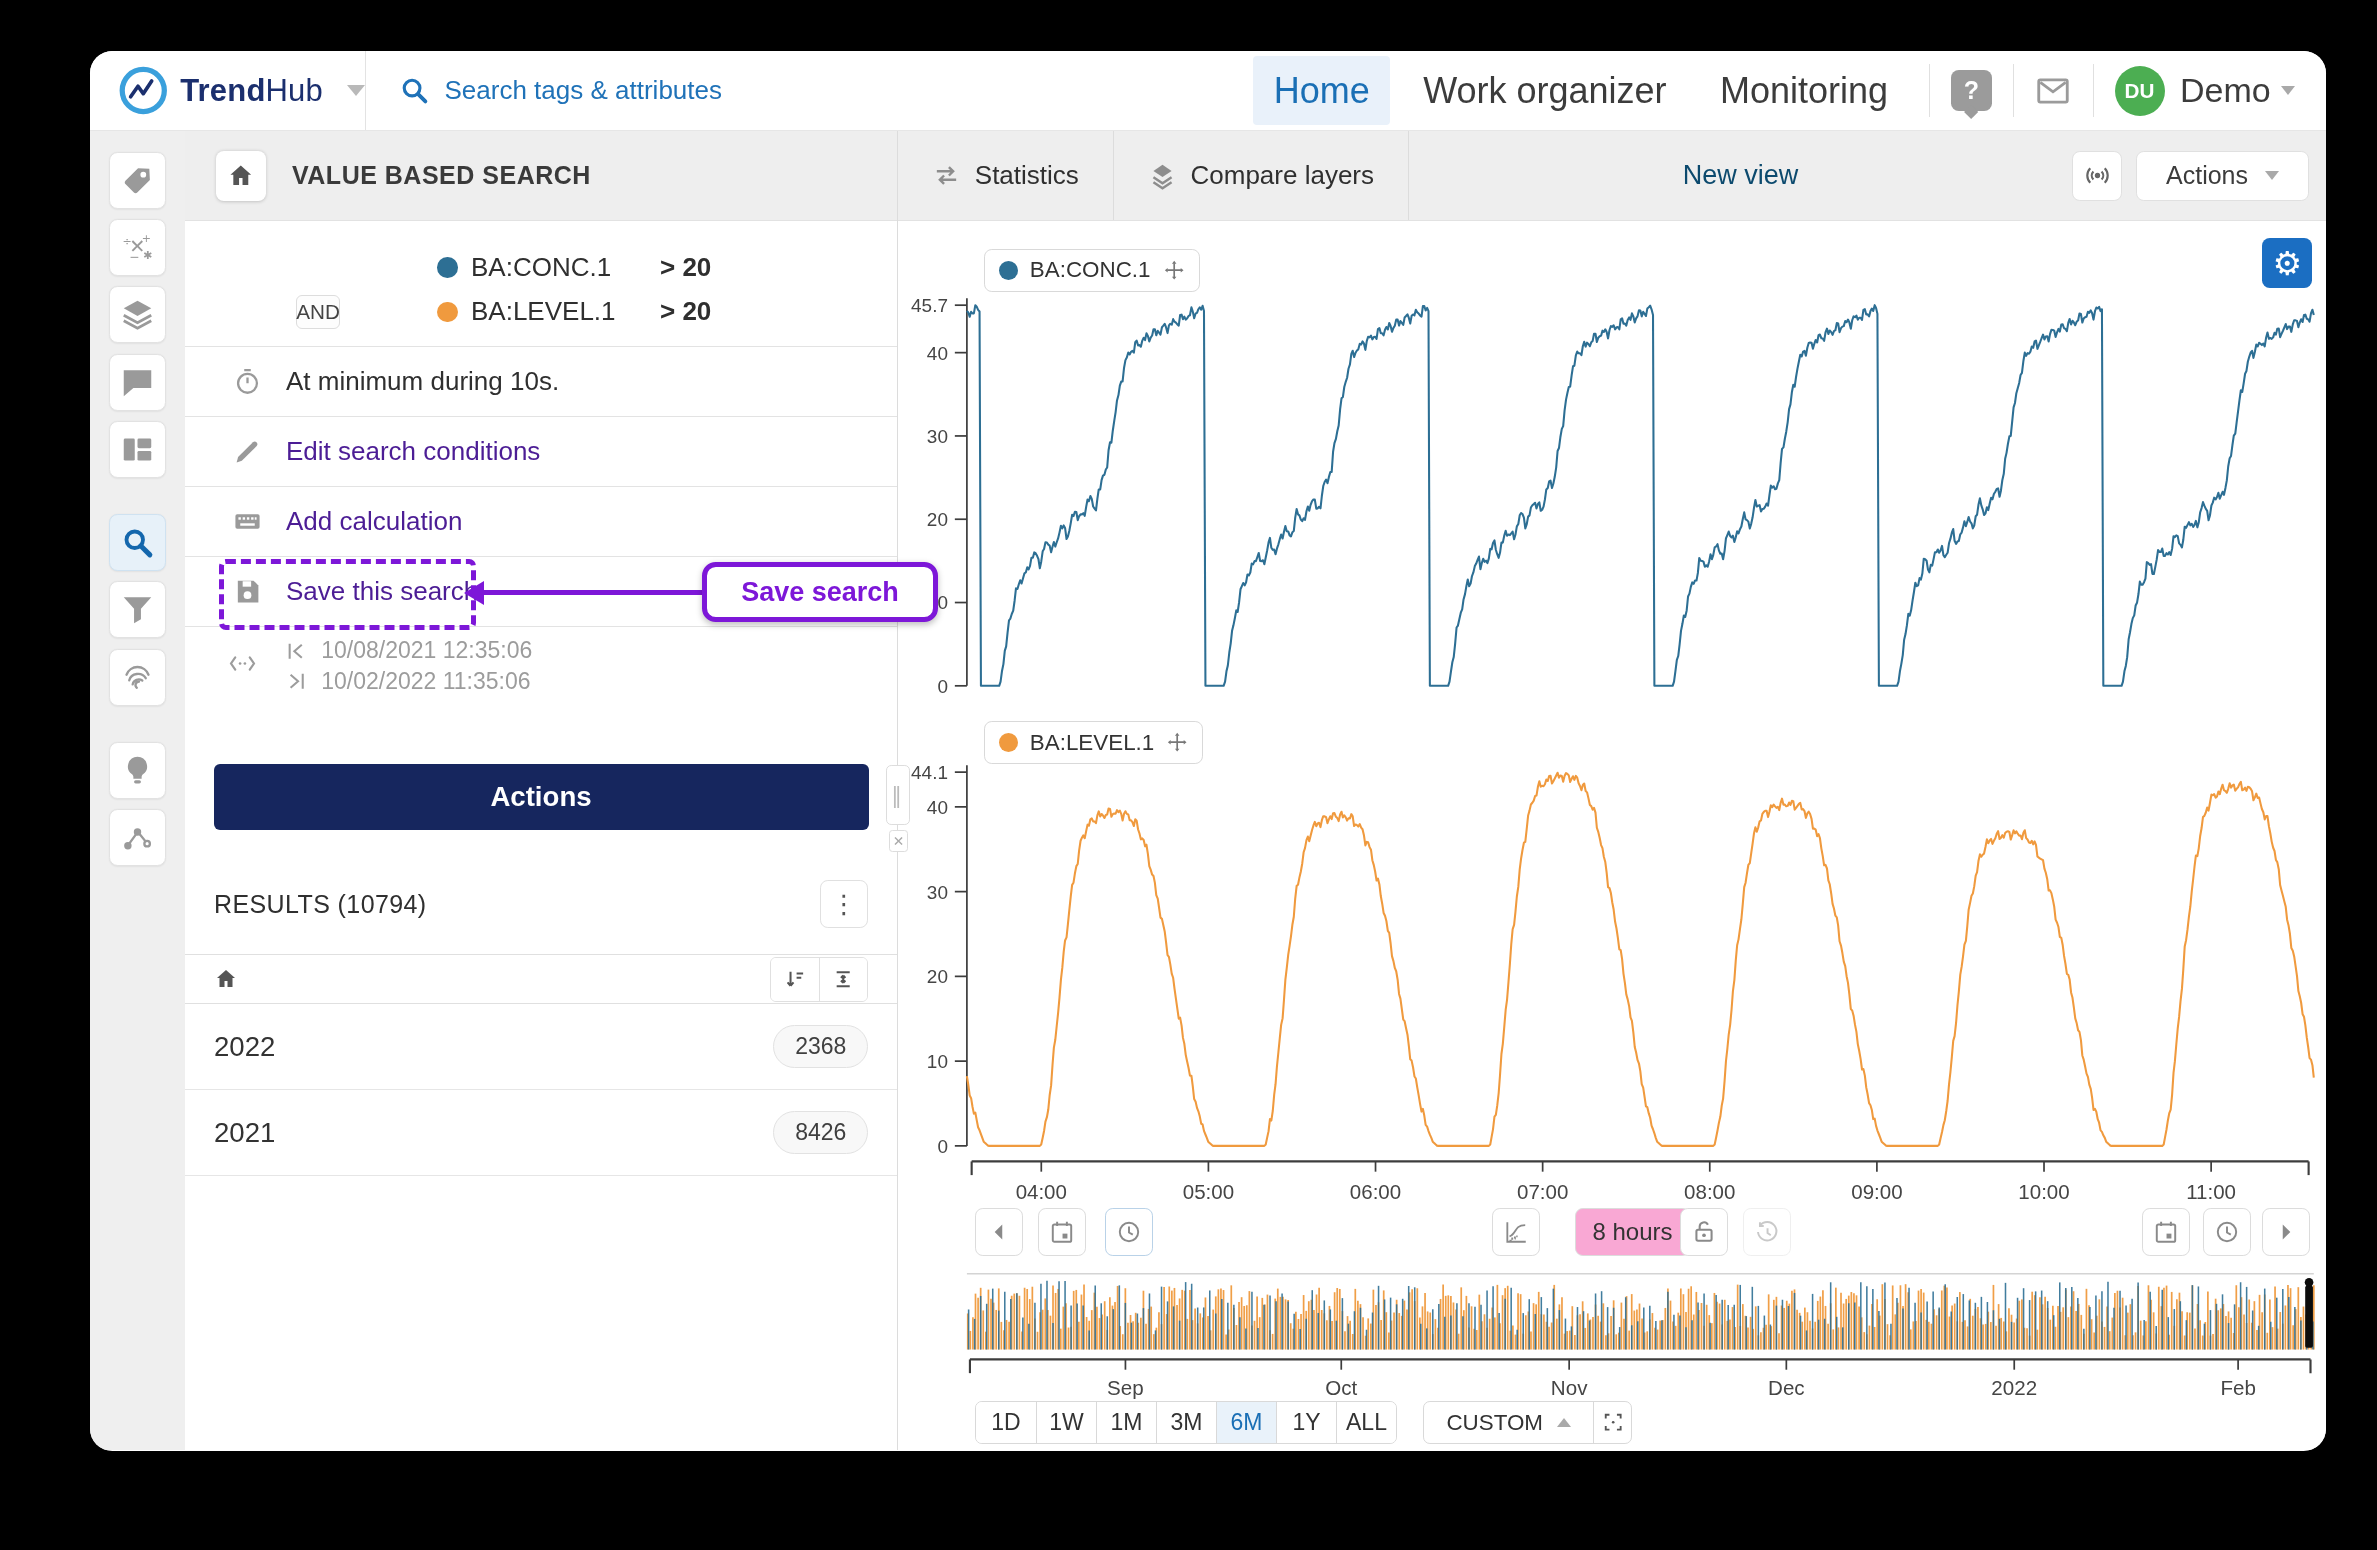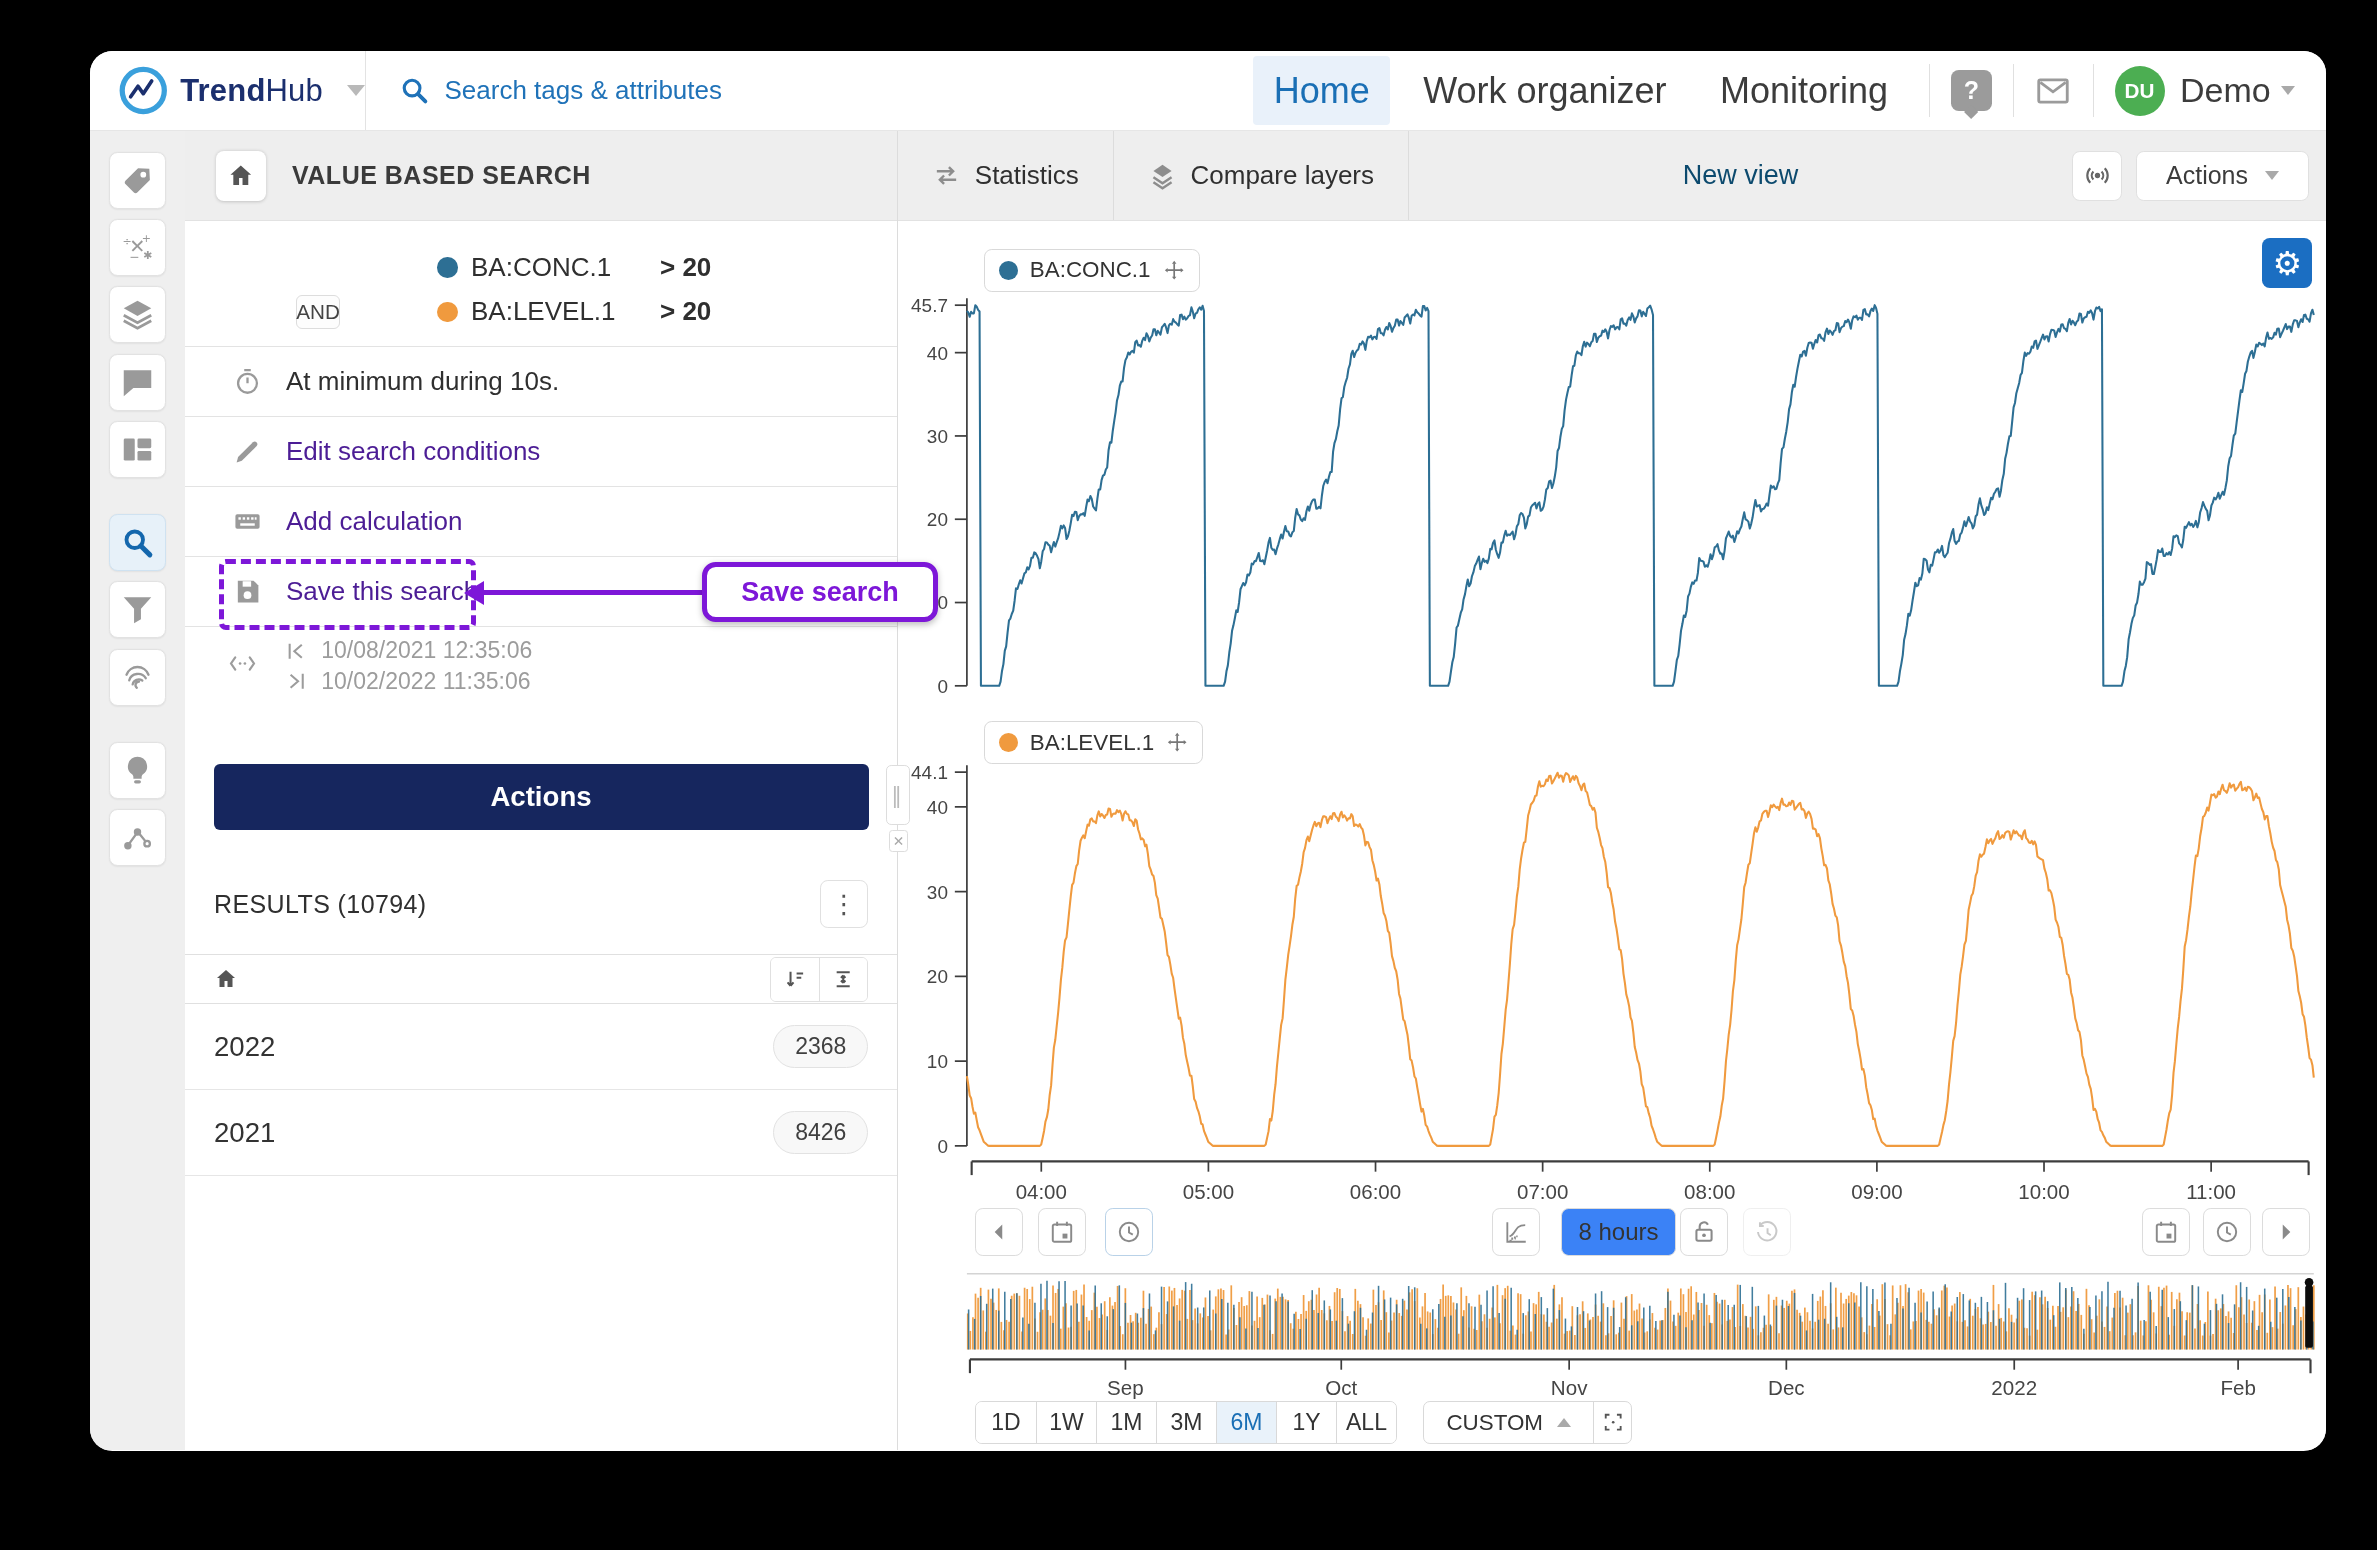--- a/index.html
+++ b/index.html
@@ -104,21 +104,21 @@
   #chart1-svg { top:72px; } #chart2-svg { top:539px; }
   #xaxis-svg { top:937px; } #overview-svg { top:1051px; } #ovaxis-svg { top:1135px; }
   .ax-label { font-size:22px; fill:#454545; font-family:"Liberation Sans",sans-serif; }
   .ax-label2 { font-size:24px; fill:#454545; font-family:"Liberation Sans",sans-serif; }
 
   .controls-row { position:absolute; left:0; top:987px; width:100%; height:50px; }
   .c-btn { position:absolute; top:0; width:48px; height:48px; background:#fff; border:1.7px solid #dcdcdc; border-radius:7.8px; display:flex; align-items:center; justify-content:center; color:#8a8a8a; cursor:pointer; }
   .c-btn svg { width:26px; height:26px; }
   .c-btn.blueish { border-color:#b9d2e8; }
   .c-btn.faded { opacity:.45; }
-  .dur-btn { position:absolute; left:663px; top:0; width:115px; height:48px; background:#3b82f6; border:1.7px solid #dcdcdc; border-radius:7.8px; font-size:24px; color:#333; display:flex; align-items:center; justify-content:center; cursor:pointer; }
+  .dur-btn { position:absolute; left:677px; top:0; width:115px; height:48px; background:#f9a8d4; border:1.7px solid #dcdcdc; border-radius:7.8px; font-size:24px; color:#333; display:flex; align-items:center; justify-content:center; cursor:pointer; }
 
   .range-row { position:absolute; left:77px; top:1180px; height:45px; display:flex; align-items:flex-start; }
   .rng-group { display:flex; border:1.7px solid #d9d9d9; border-radius:6.9px; overflow:hidden; background:#fff; }
   .rng-btn { min-width:60px; height:41px; display:flex; align-items:center; justify-content:center; font-size:23px; color:#333; cursor:pointer; border-left:1.7px solid #d9d9d9; background:#fff; }
   .rng-btn:first-child { border-left:none; }
   .rng-btn.active { color:#1a6fb5; background:#e9f2fa; }
   .custom-group { display:flex; margin-left:26px; border:1.7px solid #d9d9d9; border-radius:6.9px; overflow:hidden; background:#fff; }
   .custom-btn { height:41px; padding:0 22.4px; display:flex; align-items:center; gap:13.8px; font-size:22.4px; color:#333; cursor:pointer; }
   .caret-up-sm { width:0; height:0; border-left:7.8px solid transparent; border-right:7.8px solid transparent; border-bottom:9.5px solid #a9a9a9; }
   .fit-btn { width:38px; height:41px; border-left:1.7px solid #d9d9d9; display:flex; align-items:center; justify-content:center; color:#555; cursor:pointer; }

